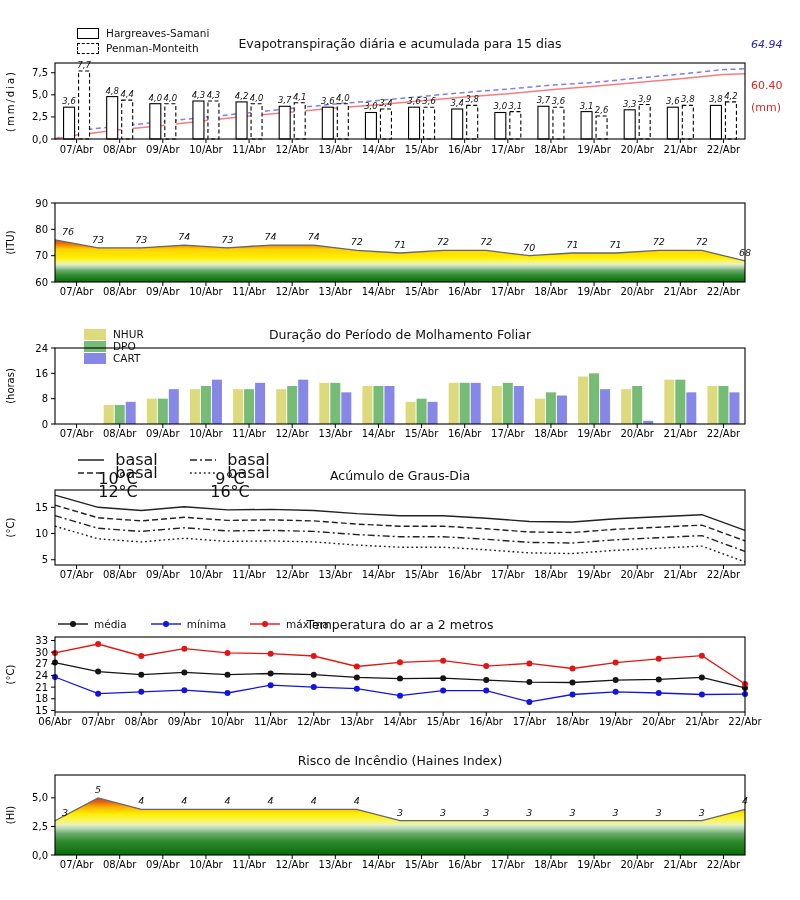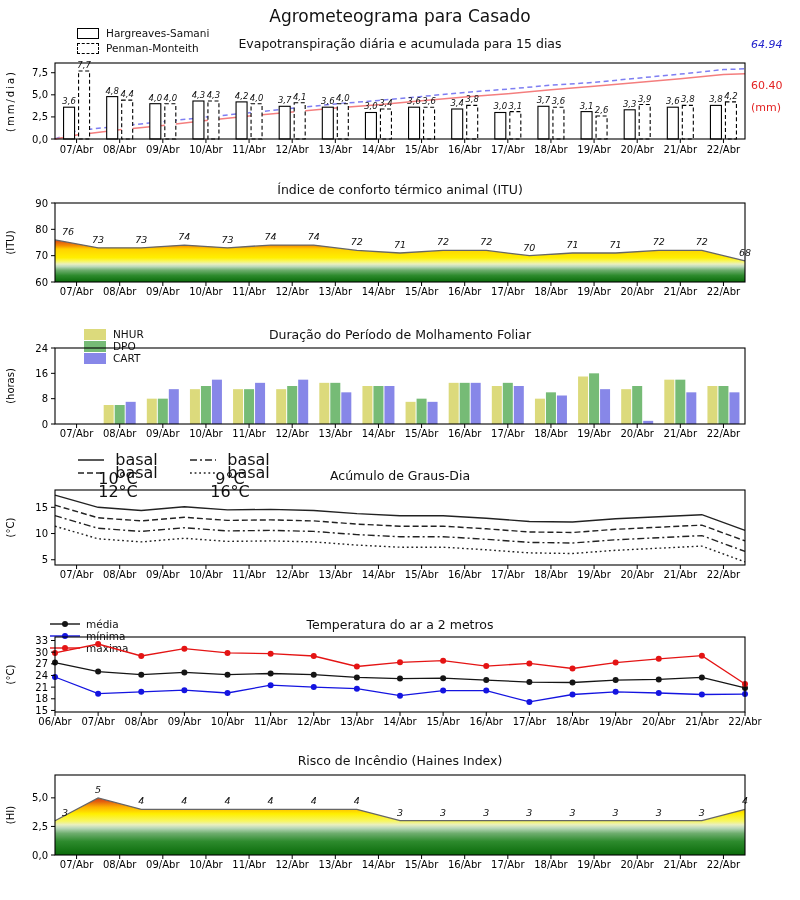--- a/index.html
+++ b/index.html
@@ -18,35 +18,33 @@
   .sw.dashed{border-style:dashed;}
   .swf{display:inline-block;width:22px;height:11px;margin-right:7px;}
   .molh-legend{left:84px;top:328px;flex-direction:column;}
   .graus-legend{left:62px;top:450px;display:grid;grid-template-columns:112px 112px;grid-auto-flow:column;grid-template-rows:13px 13px;font-size:16px;position:absolute;text-align:center;}
   .graus-legend .li{margin:0;}
   .graus-legend svg,.temp-legend svg{margin-right:6px;}
   .g-line{stroke:#222;stroke-width:1.5;fill:none;}
   .g-dashed{stroke-dasharray:6 3;}
   .g-dashdot{stroke-dasharray:7 3 2 3;}
   .g-dotted{stroke-dasharray:1.8 2.8;}
-  .temp-legend{left:50px;top:618px;flex-direction:column;}
+  .temp-legend{left:58px;top:618px;}
   .rann{position:absolute;left:751px;font-size:11px;white-space:nowrap;}
   #r0{top:38px;color:#2323cc;font-style:italic;}
   #r1{top:79px;color:#e32222;}
   #r2{top:101px;color:#e32222;}
 </style>
 </head>
 <body>
 
 <div class="page">
 
-  <div class="main-title">Agrometeograma para Casado</div>
 
   <div class="ptitle" id="t0">Evapotranspiração diária e acumulada para 15 dias</div>
-  <div class="ptitle" id="t1">Índice de conforto térmico animal (ITU)</div>
   <div class="ptitle" id="t2">Duração do Período de Molhamento Foliar</div>
   <div class="ptitle" id="t3">Acúmulo de Graus-Dia</div>
   <div class="ptitle" id="t4">Temperatura do ar a 2 metros</div>
   <div class="ptitle" id="t5">Risco de Incêndio (Haines Index)</div>
 
   <div class="legend eto-legend">
     <div class="li">
       <span class="sw"></span>
       <span>Hargreaves-Samani</span>
     </div>

